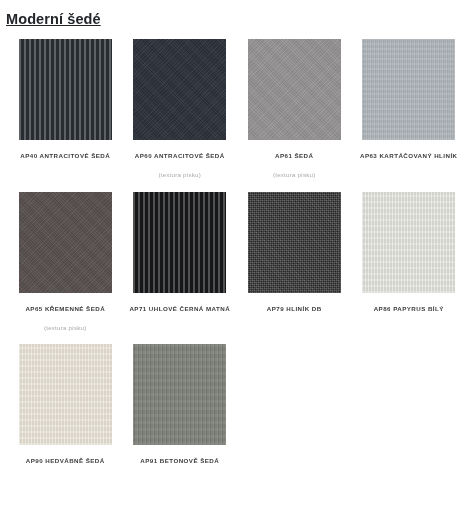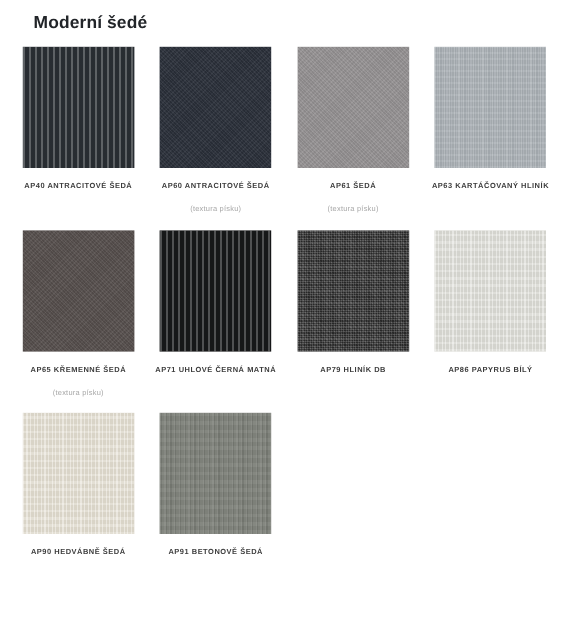--- a/index.html
+++ b/index.html
@@ -18,26 +18,27 @@
   .page {
     position: relative;
     width: 474px;
     height: 521px;
     background: #ffffff;
     box-sizing: border-box;
   }
 
   .page-title {
     margin: 0;
-    padding: 11px 0 0 28px;
+    padding: 11px 0 0 6px;
     font-size: 14.5px;
     font-weight: bold;
     letter-spacing: 0.1px;
     color: #222529;
     line-height: 1.2;
+    text-decoration: underline;
   }
 
   .swatch-grid {
     display: grid;
     grid-template-columns: repeat(4, 1fr);
     column-gap: 0px;
     row-gap: 0px;
     padding: 11px 8px 0 8px;
     box-sizing: border-box;
   }

